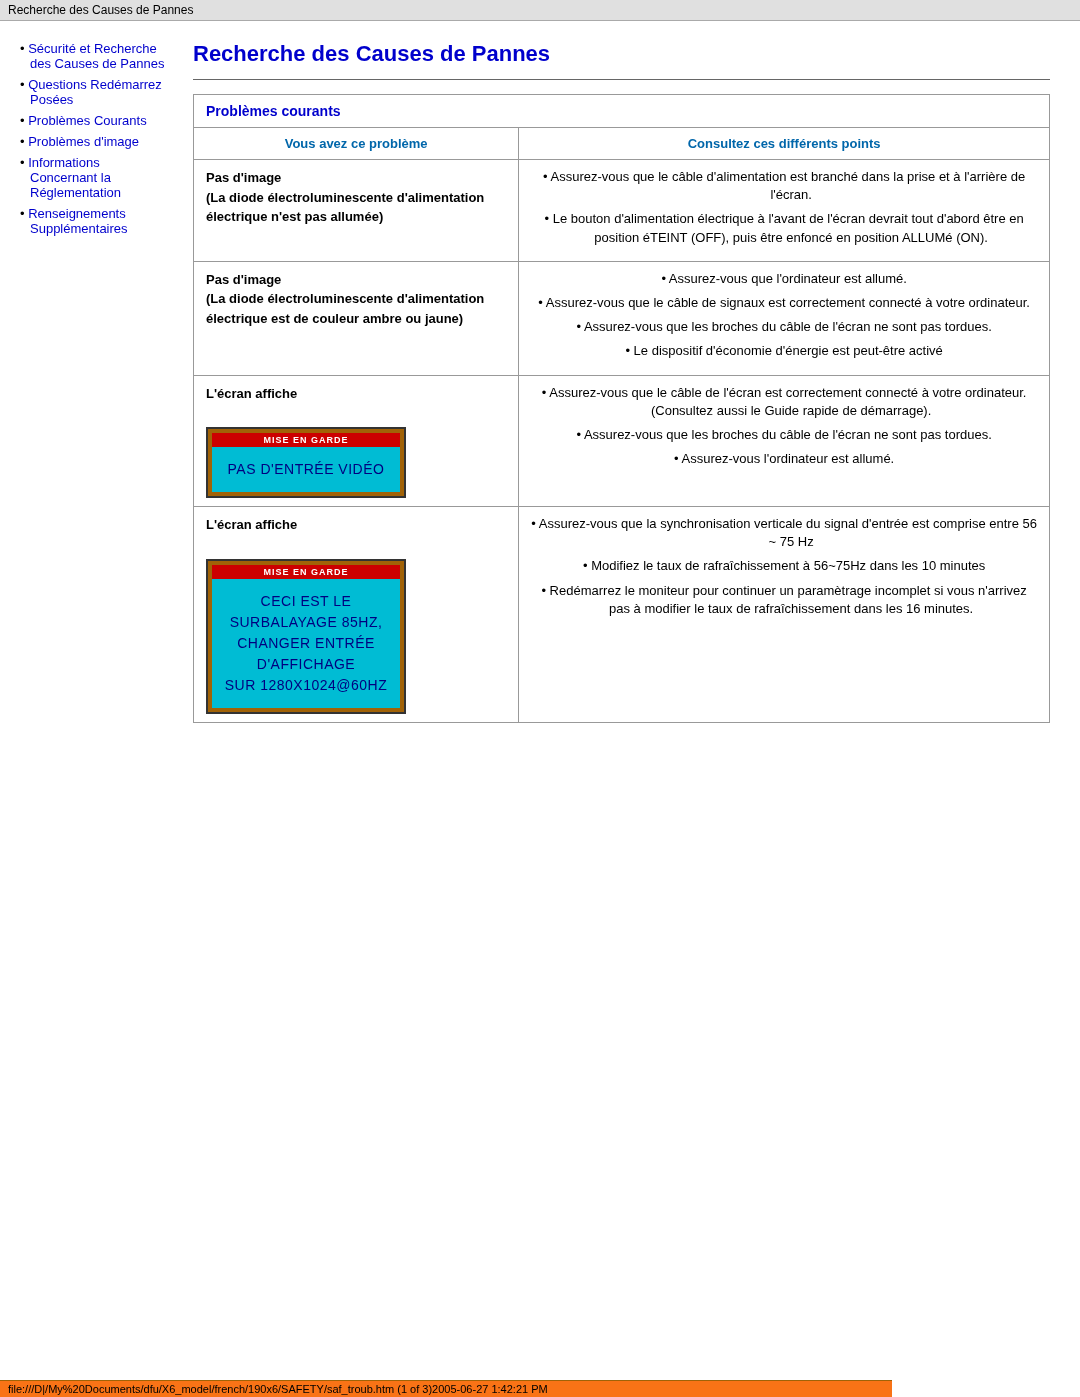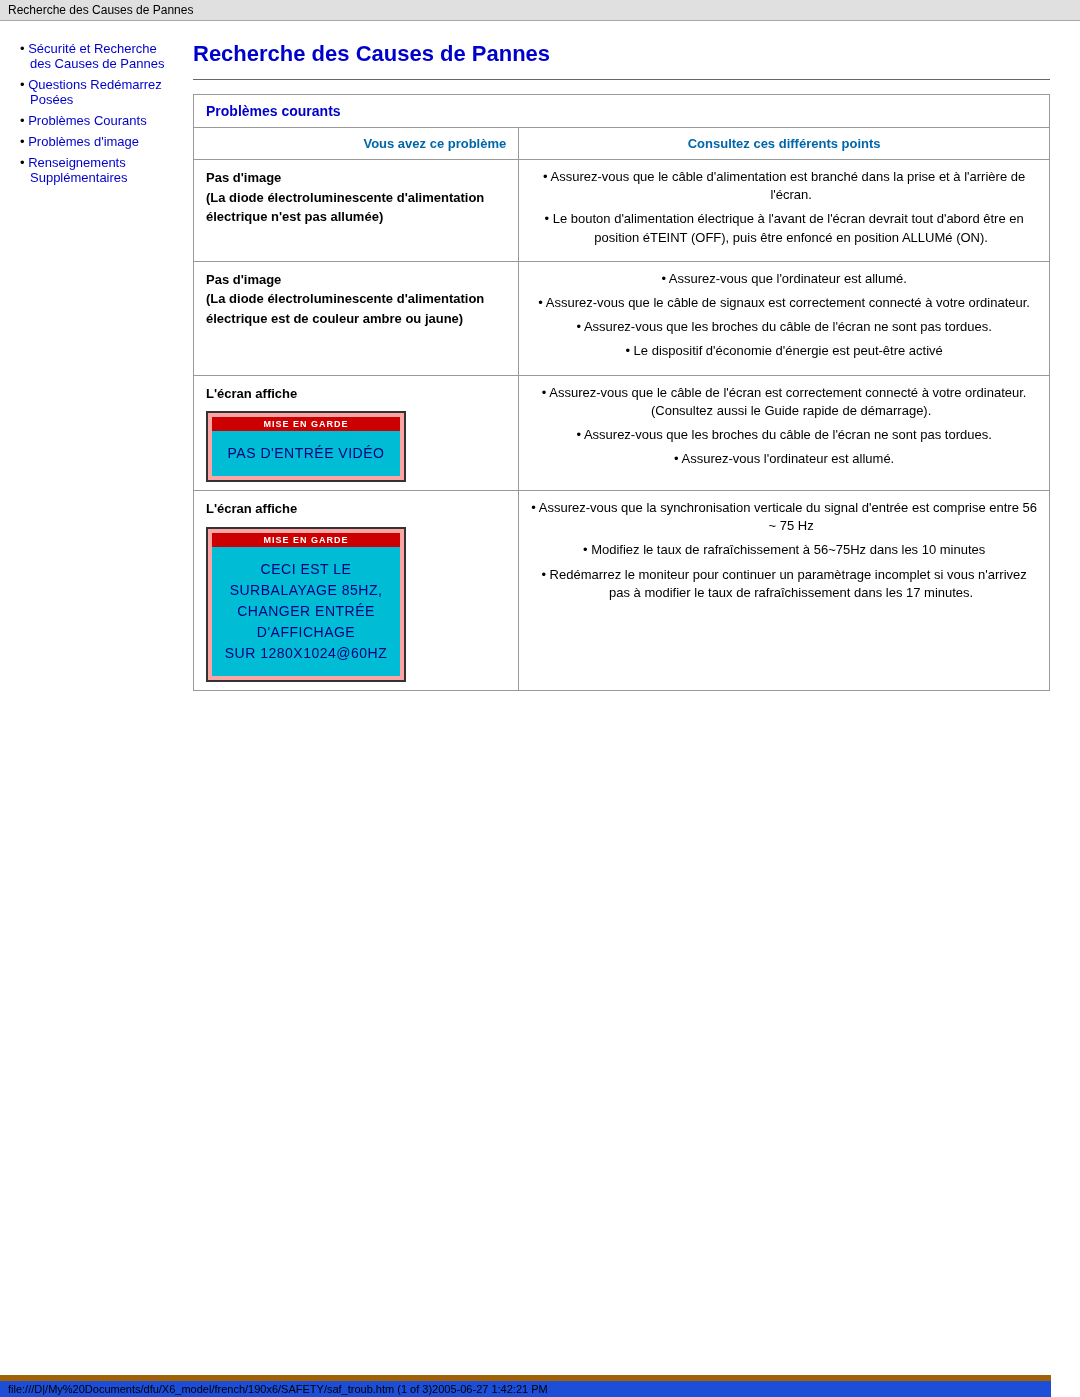--- a/index.html
+++ b/index.html
@@ -85,21 +85,20 @@
       background: #fff;
       font-weight: bold;
       color: #0000cc;
       font-size: 14px;
       padding: 8px 12px;
     }
     .col-problem {
       width: 38%;
       color: #0066aa;
       font-size: 13px;
-      text-align: right;
     }
     .col-check {
       width: 62%;
       color: #0066aa;
       font-size: 13px;
     }
     .problem-cell {
       vertical-align: top;
       padding: 10px 12px;
     }
@@ -116,24 +115,24 @@
       margin-bottom: 6px;
       padding-left: 14px;
       text-indent: -14px;
       line-height: 1.4;
       color: #000;
     }
     .check-cell ul li::before {
       content: "• ";
     }
     .screen-display {
-      background: #fca5a5;
+      background: #a16207;
       width: 200px;
       padding: 4px;
-      margin-top: 8px;
+      margin-top: 24px;
       border: 2px solid #333;
     }
     .screen-warning-bar {
       background: #cc0000;
       color: #fff;
       font-size: 9px;
       font-weight: bold;
       text-align: center;
       padding: 2px 4px;
       letter-spacing: 1px;
@@ -147,23 +146,23 @@
       color: #000080;
       font-size: 14px;
       font-weight: normal;
       letter-spacing: 0.5px;
       line-height: 1.5;
     }
     .status-bar {
       position: fixed;
       bottom: 0;
       left: 0;
-      width: 1051px;
-      background: #1d4ed8;
-      border-top: 6px solid #a16207;
+      width: 892px;
+      background: #f97316;
+      border-top: 1px solid #a16207;
       padding: 2px 8px;
       font-size: 11px;
       color: #000;
     }
     .problem-text {
       font-size: 13px;
       line-height: 1.5;
       color: #000;
       font-weight: bold;
     }
@@ -178,20 +177,21 @@
   <span>Recherche des Causes de Pannes</span>
 </div>
 
 <div class="main-layout">
   <div class="sidebar">
     <ul id="sidebar-list">
         <li><a href="#">Sécurité et Recherche des Causes de Pannes</a></li>
         <li><a href="#">Questions Redémarrez Posées</a></li>
         <li><a href="#">Problèmes Courants</a></li>
         <li><a href="#">Problèmes d'image</a></li>
+        <li><a href="#">Informations Concernant la Réglementation</a></li>
         <li><a href="#">Renseignements Supplémentaires</a></li>
       </ul>
   </div>
 
   <div class="content">
     <h1 class="page-title">Recherche des Causes de Pannes</h1>
     <hr class="divider">
 
     <table class="problems-table">
       <thead>
@@ -257,21 +257,21 @@
                   <div class="screen-body-text" style="white-space: pre-line;">CECI EST LE SURBALAYAGE 85HZ,
 CHANGER ENTRÉE D'AFFICHAGE
 SUR 1280X1024@60HZ</div>
                 </div>
               </div>
             </td>
             <td class="check-cell">
               <ul>
                 <li>Assurez-vous que la synchronisation verticale du signal d'entrée est comprise entre 56 ~ 75 Hz</li>
                 <li>Modifiez le taux de rafraîchissement à 56~75Hz dans les 10 minutes</li>
-                <li>Redémarrez le moniteur pour continuer un paramètrage incomplet si vous n'arrivez pas à modifier le taux de rafraîchissement dans les 17 minutes.</li>
+                <li>Redémarrez le moniteur pour continuer un paramètrage incomplet si vous n'arrivez pas à modifier le taux de rafraîchissement dans les 16 minutes.</li>
               </ul>
             </td>
           </tr>
         </tbody>
     </table>
   </div>
 </div>
 
 <div class="status-bar">
   <span>file:///D|/My%20Documents/dfu/X6_model/french/190x6/SAFETY/saf_troub.htm (1 of 3)2005-06-27 1:42:21 PM</span>

